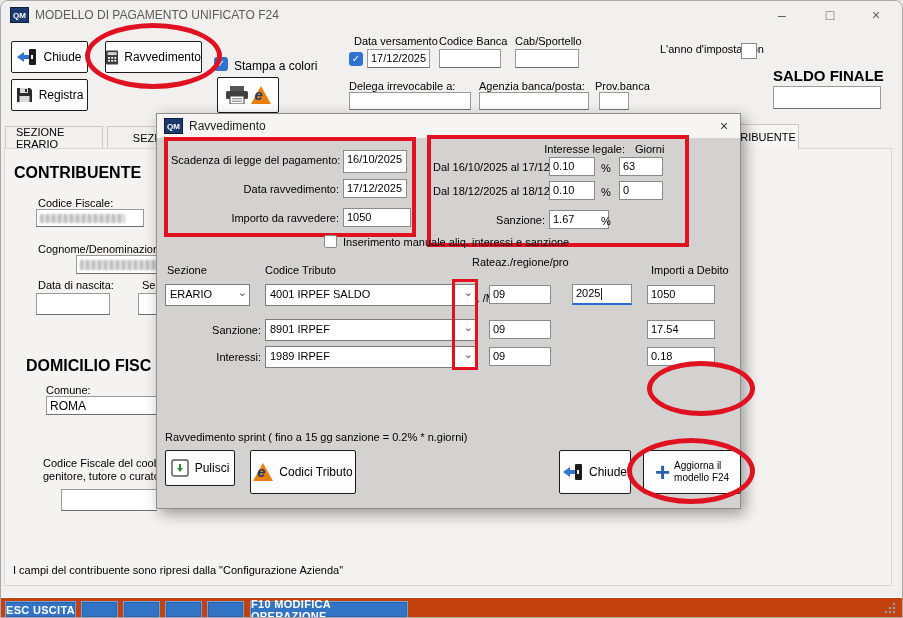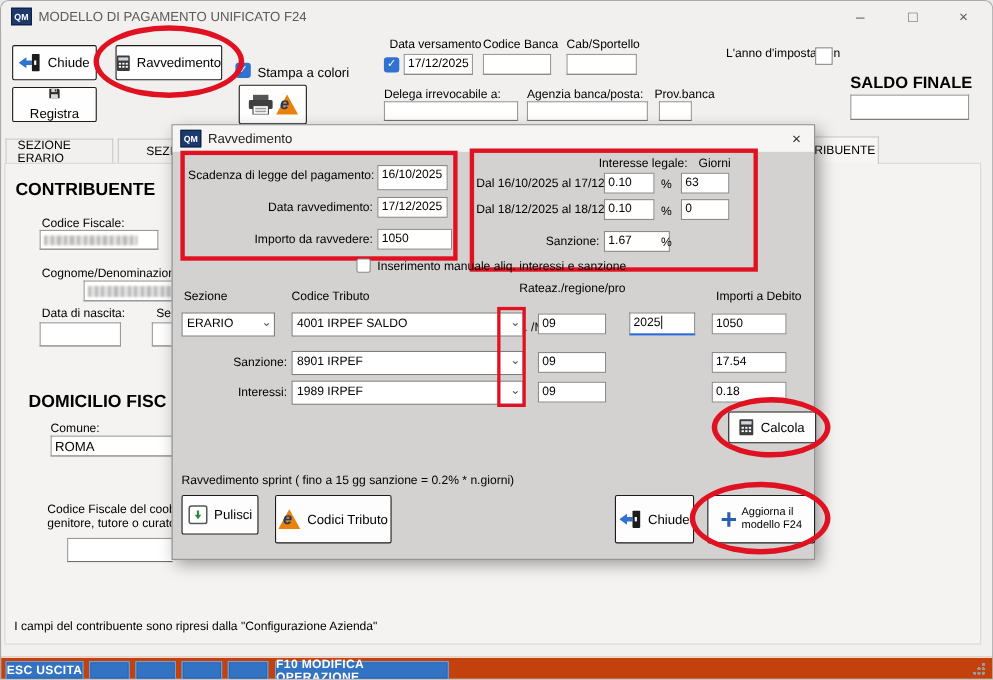--- a/index.html
+++ b/index.html
@@ -111,21 +111,21 @@
           <rect x="10.1" y="8" width="2.4" height="2"></rect>
         <rect x="2.5" y="11.5" width="2.4" height="2"></rect>
           <rect x="6.3" y="11.5" width="2.4" height="2"></rect>
           <rect x="10.1" y="11.5" width="2.4" height="2"></rect>
       </g>
     </svg>
     <span>Ravvedimento</span>
   </div>
   <div class="redellipse" style="left:84px;top:22px;width:137px;height:66px;z-index:20;"></div>
 
-  <div class="tbtn" style="left:10px;top:78px;width:77px;height:32px;flex-direction:column;">
+  <div class="tbtn" style="left:10px;top:78px;width:77px;height:32px;">
     <svg width="17" height="16" viewBox="0 0 17 16">
       <path d="M1 1 h13 l2 2 v12 h-15 z" fill="#2b2b2b"></path>
       <rect x="4" y="1" width="8" height="5" fill="#d9d9d9"></rect>
       <rect x="9" y="2" width="2" height="3" fill="#2b2b2b"></rect>
       <rect x="3.5" y="9" width="10" height="6" fill="#d9d9d9"></rect>
     </svg>
     <span>Registra</span>
   </div>
 
   <div class="chk" style="left:213px;top:56px;">✓</div>
@@ -277,35 +277,20 @@
     <span class="dlbl dlbl-r" style="left:30px;top:237px;width:74px;">Interessi:</span>
     <div class="dsel" style="left:108px;top:232px;width:211px;height:22px;">
       <span>1989 IRPEF</span>
       <span class="chev">⌄</span>
     </div>
     <div class="dfld" style="left:332px;top:233px;width:62px;height:19px;">09</div>
     <div class="dfld" style="left:490px;top:233px;width:68px;height:19px;">0.18</div>
 
     <div class="redbox" style="left:295px;top:165px;width:26px;height:91px;border-width:3px;"></div>
 
-    <div class="dbtn" style="left:505px;top:260px;width:80px;height:29px;">
-      <svg width="13" height="15" viewBox="0 0 15 17">
-        <rect x="0" y="0" width="15" height="17" rx="1.5" fill="#3c3c3c"></rect>
-        <rect x="2" y="2" width="11" height="3.5" fill="#cfd6de"></rect>
-        <g fill="#ffffff">
-          <rect x="2.5" y="8" width="2.4" height="2"></rect>
-            <rect x="6.3" y="8" width="2.4" height="2"></rect>
-            <rect x="10.1" y="8" width="2.4" height="2"></rect>
-          <rect x="2.5" y="11.5" width="2.4" height="2"></rect>
-            <rect x="6.3" y="11.5" width="2.4" height="2"></rect>
-            <rect x="10.1" y="11.5" width="2.4" height="2"></rect>
-        </g>
-      </svg>
-      <span>Calcola</span>
-    </div>
     <div class="redellipse" style="left:490px;top:247px;width:108px;height:55px;"></div>
 
     <span class="dlbl" style="left:8px;top:317px;">Ravvedimento sprint ( fino a 15 gg sanzione = 0.2% * n.giorni)</span>
 
     <div class="dbtn" style="left:8px;top:336px;width:70px;height:36px;text-align:right;">
       <svg width="18" height="18" viewBox="0 0 18 18">
         <rect x="1" y="1" width="16" height="16" rx="2" fill="#fff" stroke="#555" stroke-width="1.4"></rect>
         <path d="M9 4 l3 4 h-2 v4 h-2 v-4 h-2 z" fill="#2e8b3a" transform="rotate(180 9 8.5)"></path>
       </svg>
       <span>Pulisci</span>

